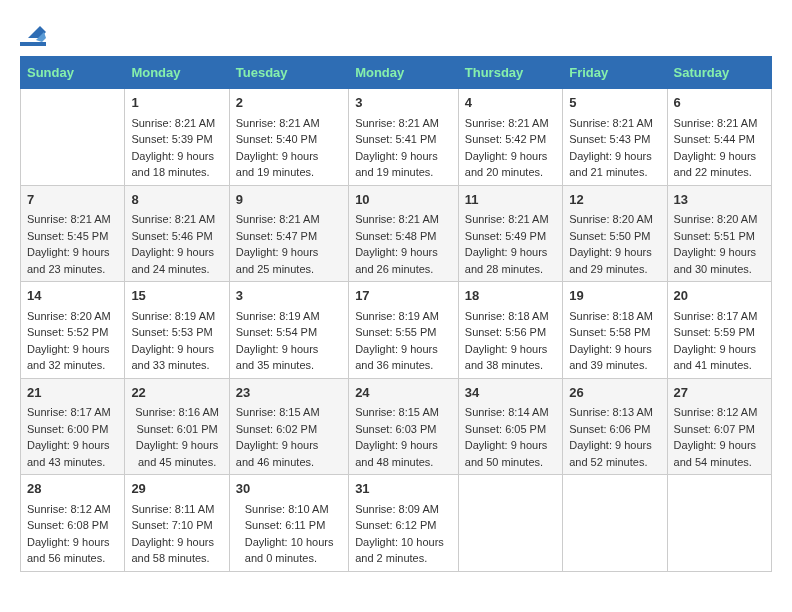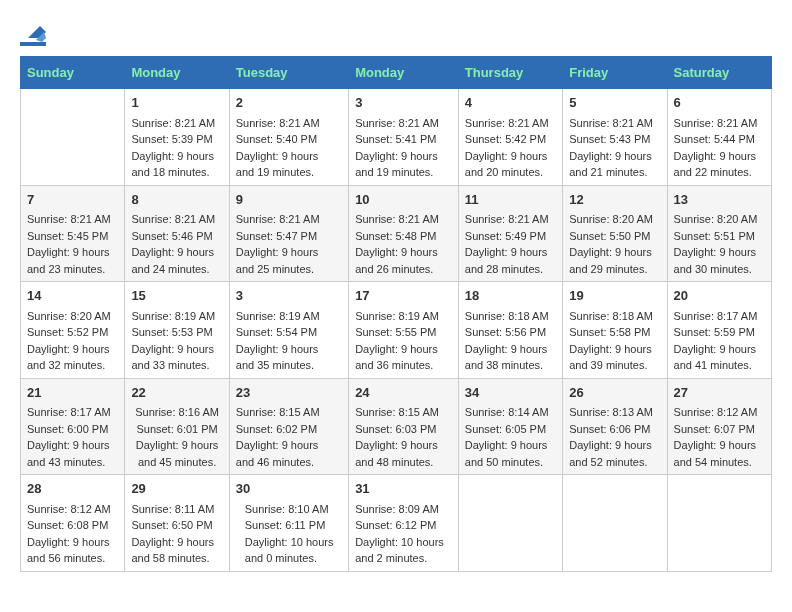--- a/index.html
+++ b/index.html
@@ -315,21 +315,21 @@
         <td>
           <span class="day-number">28</span>
           <div class="day-info" style="white-space: pre-line;">Sunrise: 8:12 AM
 Sunset: 6:08 PM
 Daylight: 9 hours
 and 56 minutes.</div>
         </td>
         <td>
           <span class="day-number">29</span>
           <div class="day-info" style="white-space: pre-line;">Sunrise: 8:11 AM
-Sunset: 6:50 PM
+Sunset: 7:10 PM
 Daylight: 9 hours
 and 58 minutes.</div>
         </td>
         <td>
           <span class="day-number">30</span>
           <div class="day-info" style="white-space: pre-line; margin-left: 9px;">Sunrise: 8:10 AM
 Sunset: 6:11 PM
 Daylight: 10 hours
 and 0 minutes.</div>
         </td>

